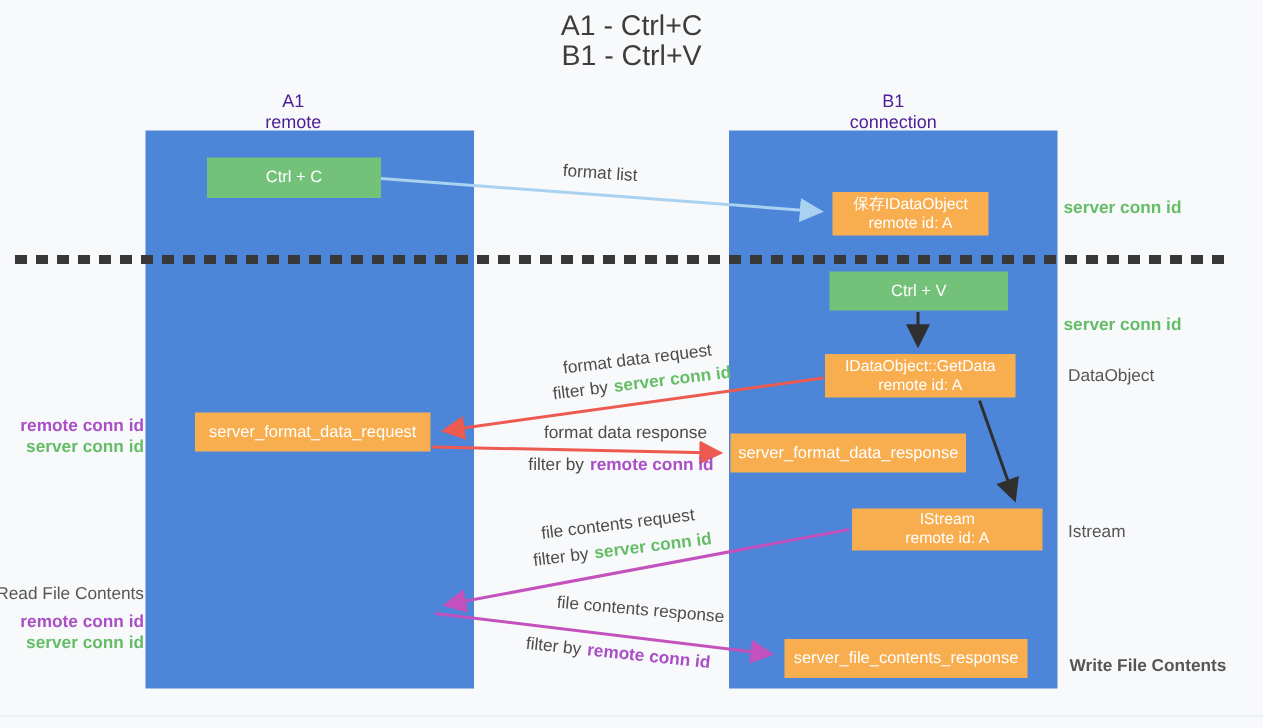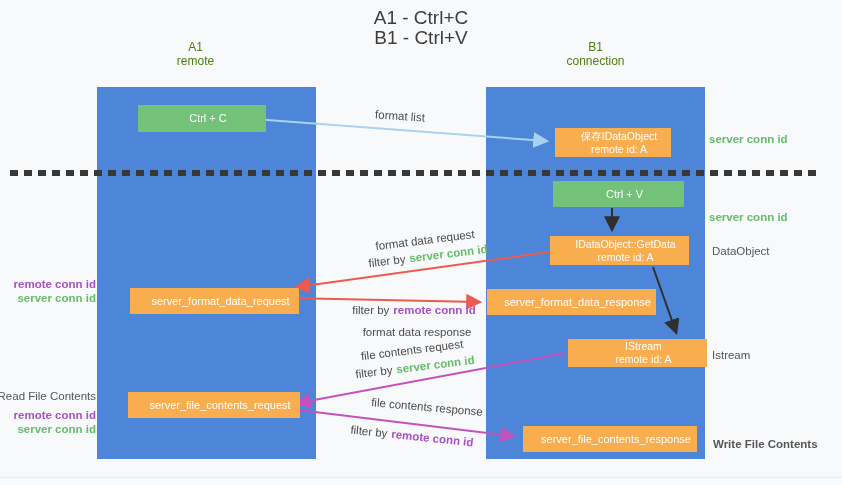--- a/index.html
+++ b/index.html
@@ -7,56 +7,56 @@
   .stage{position:relative;width:842px;height:485px;background:#f8f9fb;overflow:hidden;}
 
   .title{position:absolute;left:0;top:8px;width:842px;text-align:center;
          font-size:19px;line-height:20px;color:#3d3d3d;}
   .title div{white-space:pre;}
 
   .lane{position:absolute;top:87px;width:219px;height:372px;background:#4d86d8;}
   .lane-left{left:97px;}
   .lane-right{left:486px;}
 
-  .lane-hdr{position:absolute;top:40px;width:219px;text-align:center;
-            font-size:12px;line-height:14px;color:#4d7c0f;}
+  .lane-hdr{position:absolute;top:60px;width:219px;text-align:center;
+            font-size:12px;line-height:14px;color:#4c1d95;}
   .lane-hdr.left{left:86px;}
   .lane-hdr.right{left:486px;}
 
   .divider{position:absolute;left:10px;top:170px;width:812px;height:6px;
            background:repeating-linear-gradient(90deg,#383838 0,#383838 8px,transparent 8px,transparent 14px);}
 
   .node{position:absolute;display:flex;flex-direction:column;align-items:center;justify-content:center;
-        color:#ffffff;font-size:11px;line-height:13px;text-align:center;background:#f8ad4f;padding-left:12px;}
+        color:#ffffff;font-size:11px;line-height:13px;text-align:center;background:#f8ad4f;}
   .node.green{background:#74c17a;}
   .node .l2{font-size:10.5px;}
 
   .n-ctrlc{left:138px;top:105px;width:116px;height:27px;}
   .n-save{left:555px;top:128px;width:104px;height:29px;font-size:10.5px;}
   .n-ctrlv{left:553px;top:181px;width:119px;height:26px;}
   .n-getdata{left:550px;top:236px;width:127px;height:29px;font-size:10.5px;}
-  .n-freq{left:130px;top:288px;width:157px;height:26px;}
+  .n-freq{left:130px;top:275px;width:157px;height:26px;}
   .n-fresp{left:487px;top:289px;width:157px;height:26px;}
   .n-istream{left:568px;top:339px;width:127px;height:28px;font-size:10.5px;}
   .n-fcreq{left:128px;top:392px;width:160px;height:26px;}
   .n-fcresp{left:523px;top:426px;width:162px;height:26px;}
 
   .flabel{position:absolute;text-align:center;font-size:11.5px;color:#4c4c4c;white-space:nowrap;}
   .flabel b.green{color:#65bd68;}
   .flabel b.purple{color:#ab4fc6;}
   .flabel .pre{margin-right:4px;}
   .r-p4{transform:rotate(4deg);}
   .r-n7{transform:rotate(-7deg);}
   .r-p5{transform:rotate(5deg);}
   .r-p6{transform:rotate(6deg);}
 
   .fl-formatlist{left:345px;top:110px;width:110px;}
   .fl-fdreq{left:355px;top:234px;width:140px;}
   .fl-fdreq-filter{left:348px;top:250px;width:160px;}
-  .fl-fdresp{left:347px;top:283px;width:140px;margin-top:43px;}
+  .fl-fdresp{left:347px;top:283px;width:140px;}
   .fl-fdresp-filter{left:334px;top:304px;width:160px;}
   .fl-fcreq{left:342px;top:344px;width:140px;}
   .fl-fcreq-filter{left:335px;top:361px;width:160px;}
   .fl-fcresp{left:357px;top:401px;width:140px;}
   .fl-fcresp-filter{left:332px;top:430px;width:160px;}
 
   .ann{position:absolute;font-size:11.5px;color:#565656;white-space:nowrap;}
   .ann.green{color:#65bd68;font-weight:bold;}
   .ann.purple{color:#ab4fc6;font-weight:bold;}
   .ann.right-align{text-align:right;}
@@ -147,23 +147,20 @@
 
   <div class="node n-fresp">
     <span>server_format_data_response</span>
   </div>
 
   <div class="node n-istream">
     <span>IStream</span>
     <span class="l2">remote id: A</span>
   </div>
 
-  <div class="node n-fcreq">
-    <span>server_file_contents_request</span>
-  </div>
 
   <div class="node n-fcresp">
     <span>server_file_contents_response</span>
   </div>
 
   <div class="flabel fl-formatlist r-p4">format list</div>
 
   <div class="flabel fl-fdreq r-n7">format data request</div>
   <div class="flabel fl-fdreq-filter r-n7">
     <span class="pre">filter by</span><b class="green">server conn id</b>

